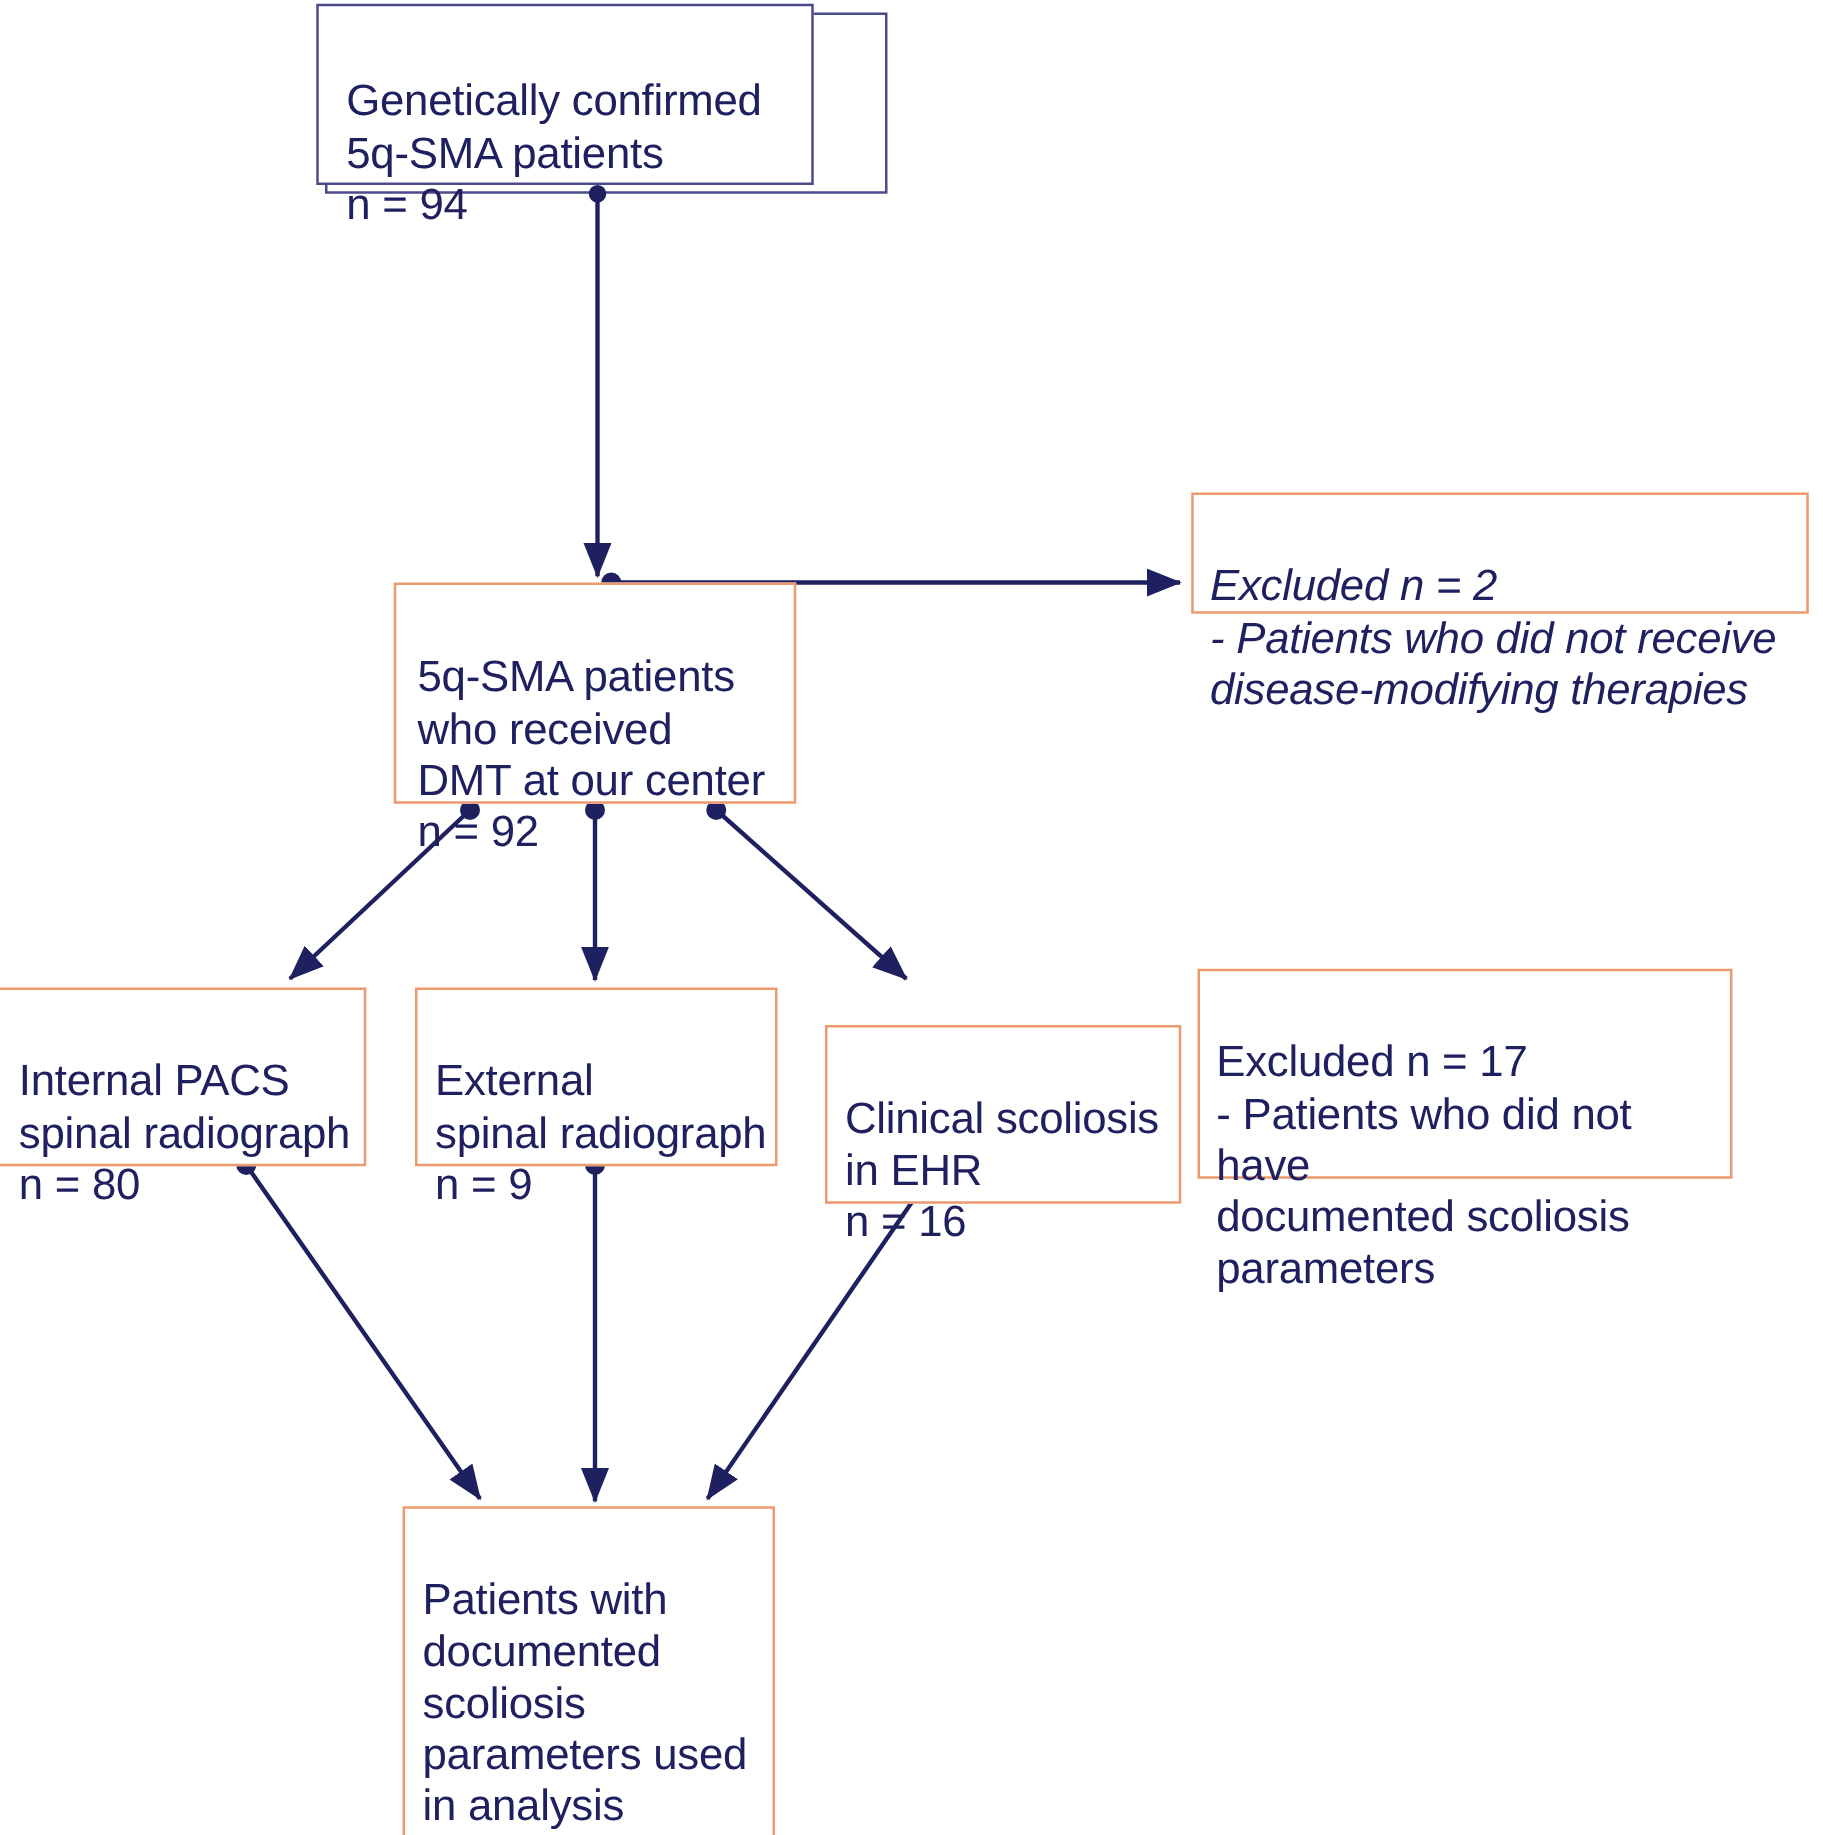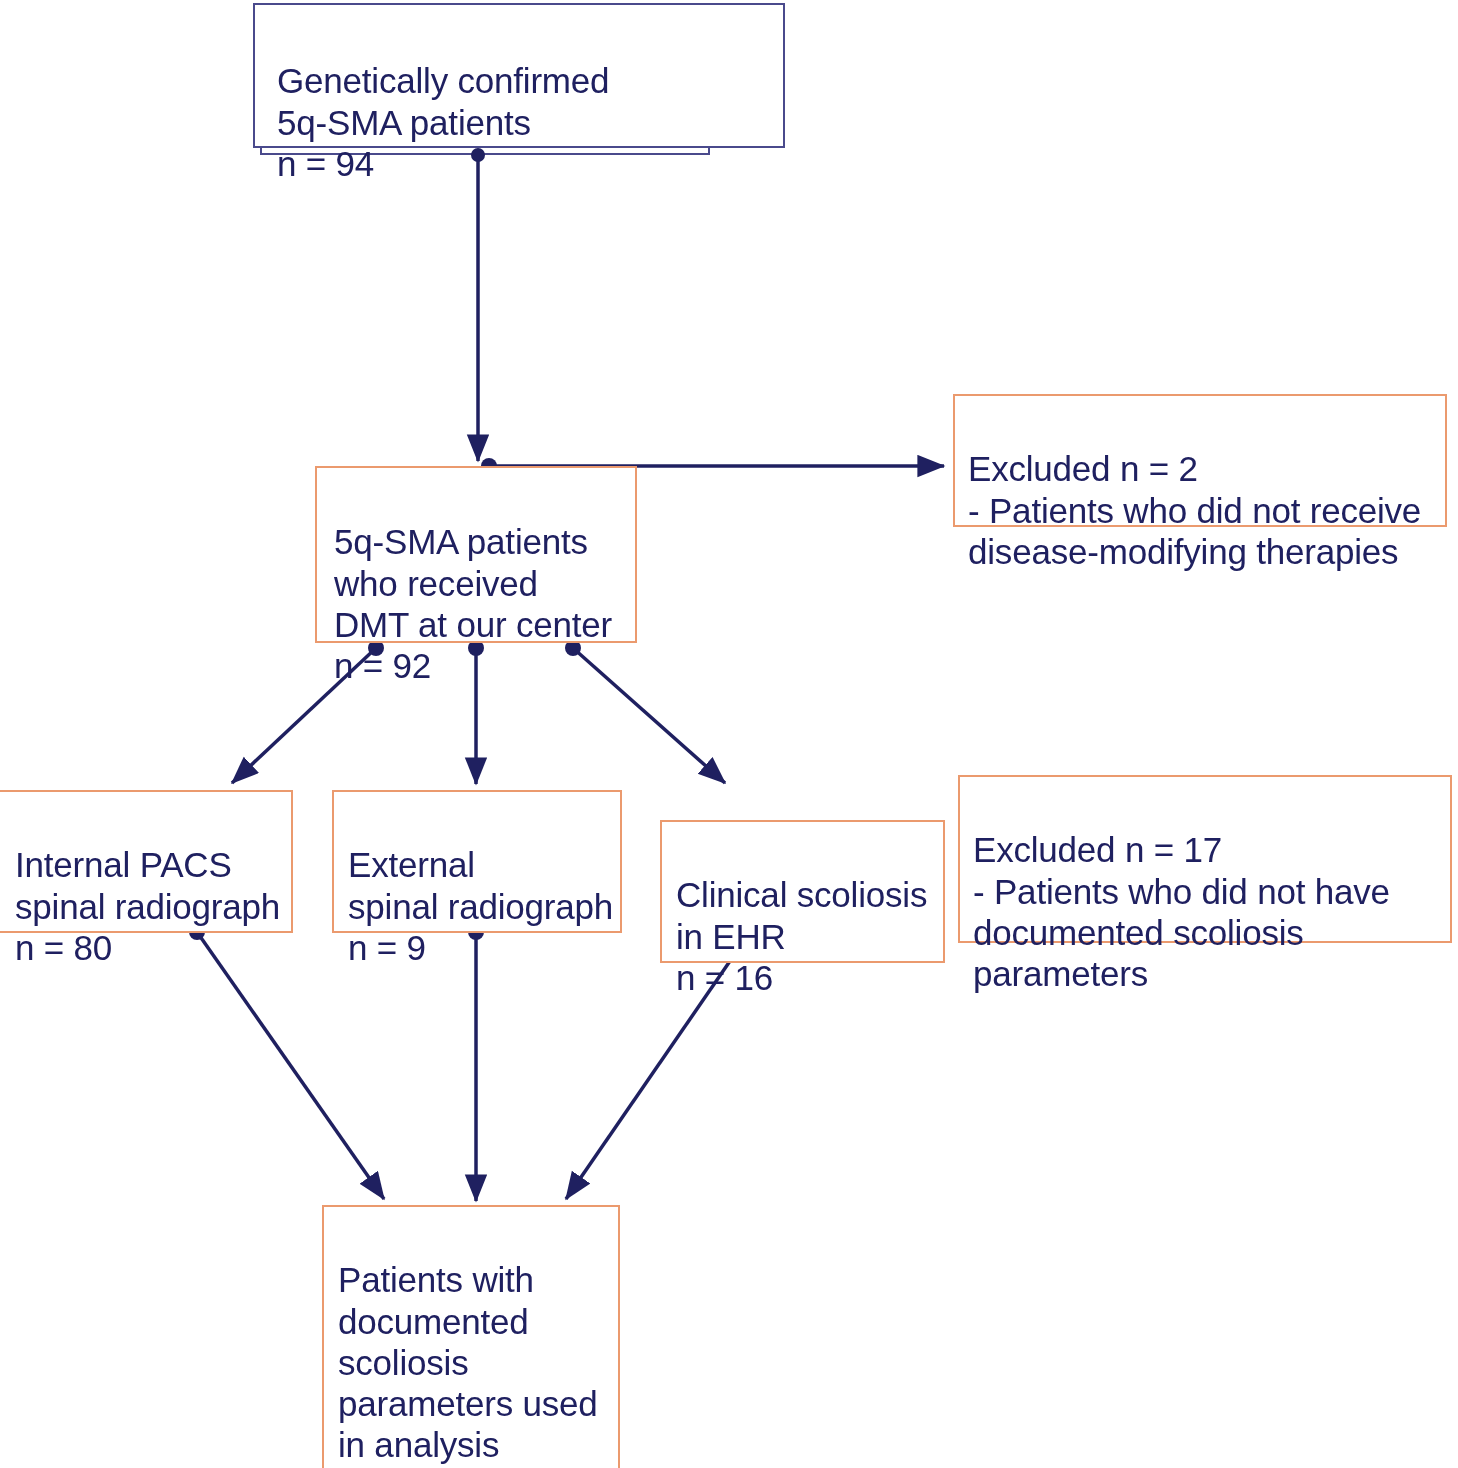--- a/index.html
+++ b/index.html
@@ -101,34 +101,34 @@
       <circle cx="476" cy="932" r="8" fill="#1f2060"></circle>
       <line x1="476" y1="932" x2="476" y2="1201" stroke="#1f2060" stroke-width="3.5" marker-end="url(#arrow)"></line>
     </g>
 
     <g>
       <circle cx="750" cy="932" r="8" fill="#1f2060"></circle>
       <line x1="750" y1="932" x2="566" y2="1199" stroke="#1f2060" stroke-width="3.5" marker-end="url(#arrow)"></line>
     </g>
   </svg>
 
-  <div class="node navy" style="left:253px; top:3px; width:532px; height:145px; padding:14px 0 0 22px;">
+  <div class="node navy" style="left:253px; top:3px; width:398px; height:145px; padding:14px 0 0 22px;">
     <span class="txt">Genetically confirmed
 5q-SMA patients
 n = 94</span>
   </div>
 
   <div class="node orange" style="left:315px; top:466px; width:322px; height:177px; padding:12px 0 0 17px;">
     <span class="txt">5q-SMA patients
 who received
 DMT at our center
 n = 92</span>
   </div>
 
-  <div class="node orange" style="left:953px; top:394px; width:494px; height:133px; padding:11px 0 0 13px;">
+  <div class="node orange" style="left:953px; top:394px; width:494px; height:97px; padding:11px 0 0 13px;font-style:italic;">
     <span class="txt">Excluded n = 2
 - Patients who did not receive
 disease-modifying therapies</span>
   </div>
 
   <div class="node orange" style="left:-4px; top:790px; width:297px; height:143px; padding:11px 0 0 17px;">
     <span class="txt">Internal PACS
 spinal radiograph
 n = 80</span>
   </div>
@@ -138,21 +138,21 @@
 spinal radiograph
 n = 9</span>
   </div>
 
   <div class="node orange" style="left:660px; top:820px; width:285px; height:143px; padding:11px 0 0 14px;">
     <span class="txt">Clinical scoliosis
 in EHR
 n = 16</span>
   </div>
 
-  <div class="node orange" style="left:958px; top:775px; width:494px; height:168px; padding:11px 0 0 13px;">
+  <div class="node orange" style="left:958px; top:775px; width:428px; height:168px; padding:11px 0 0 13px;">
     <span class="txt">Excluded n = 17
 - Patients who did not have
 documented scoliosis
 parameters</span>
   </div>
 
   <div class="node orange" style="left:322px; top:1205px; width:298px; height:268px; padding:11px 0 0 14px;">
     <span class="txt">Patients with
 documented
 scoliosis

